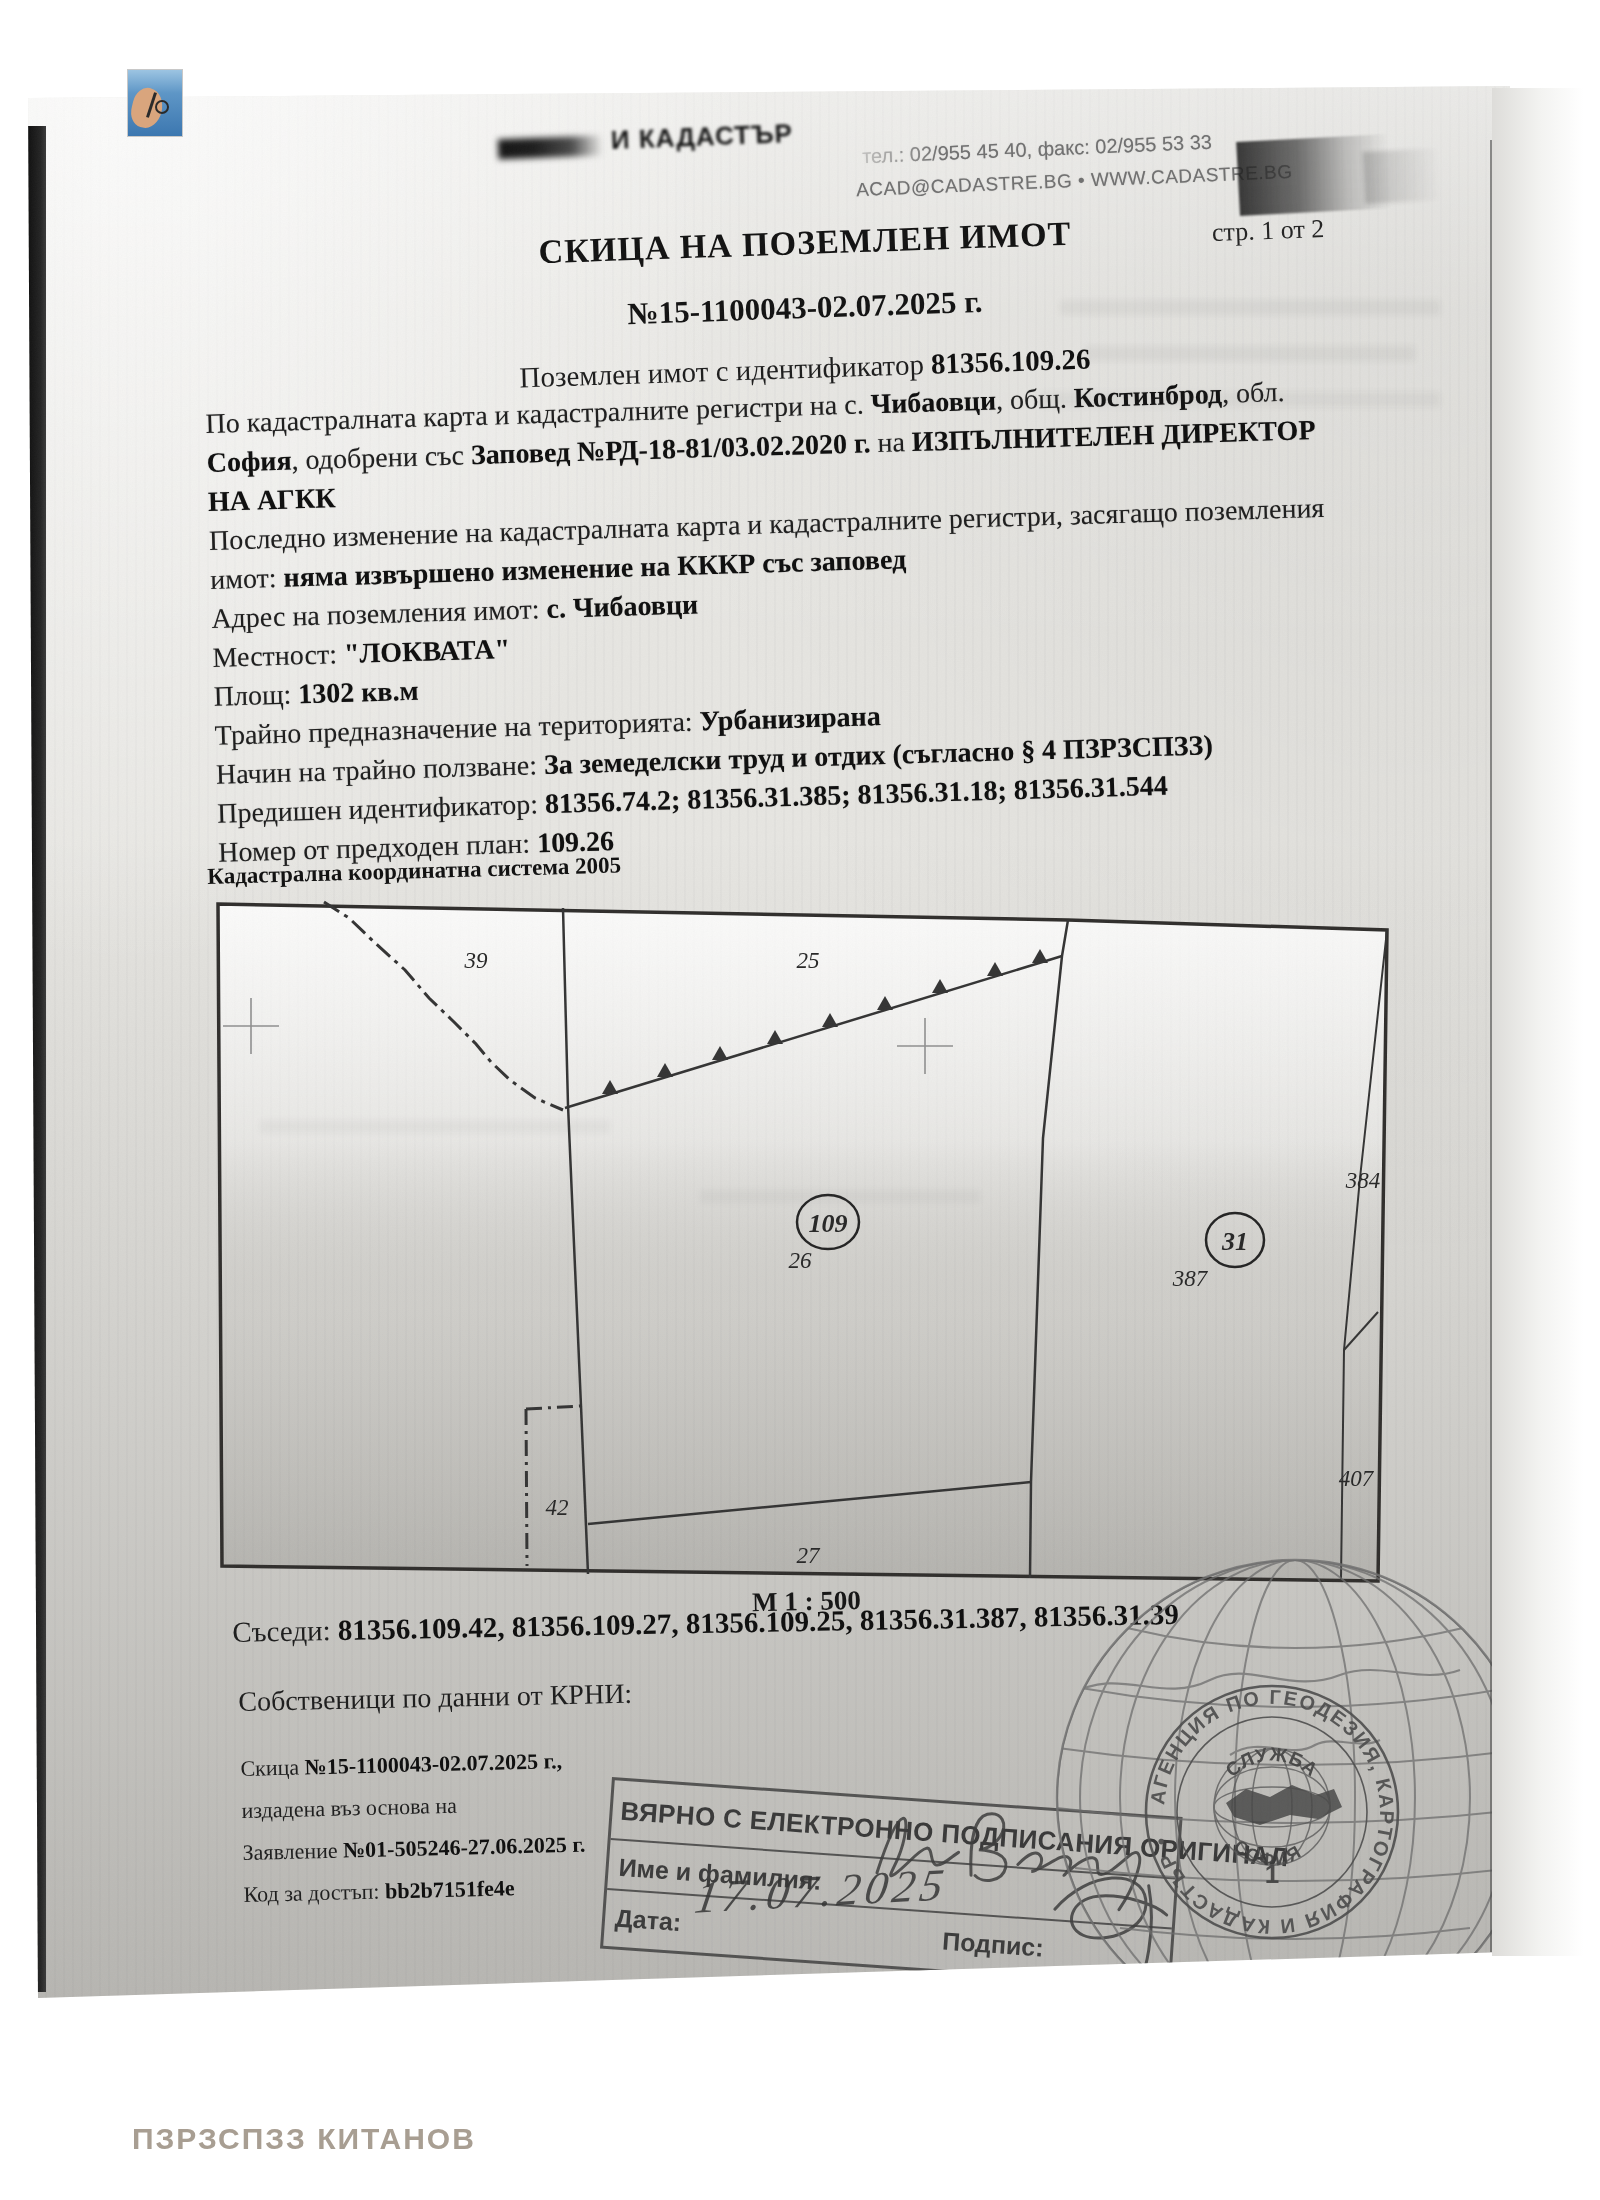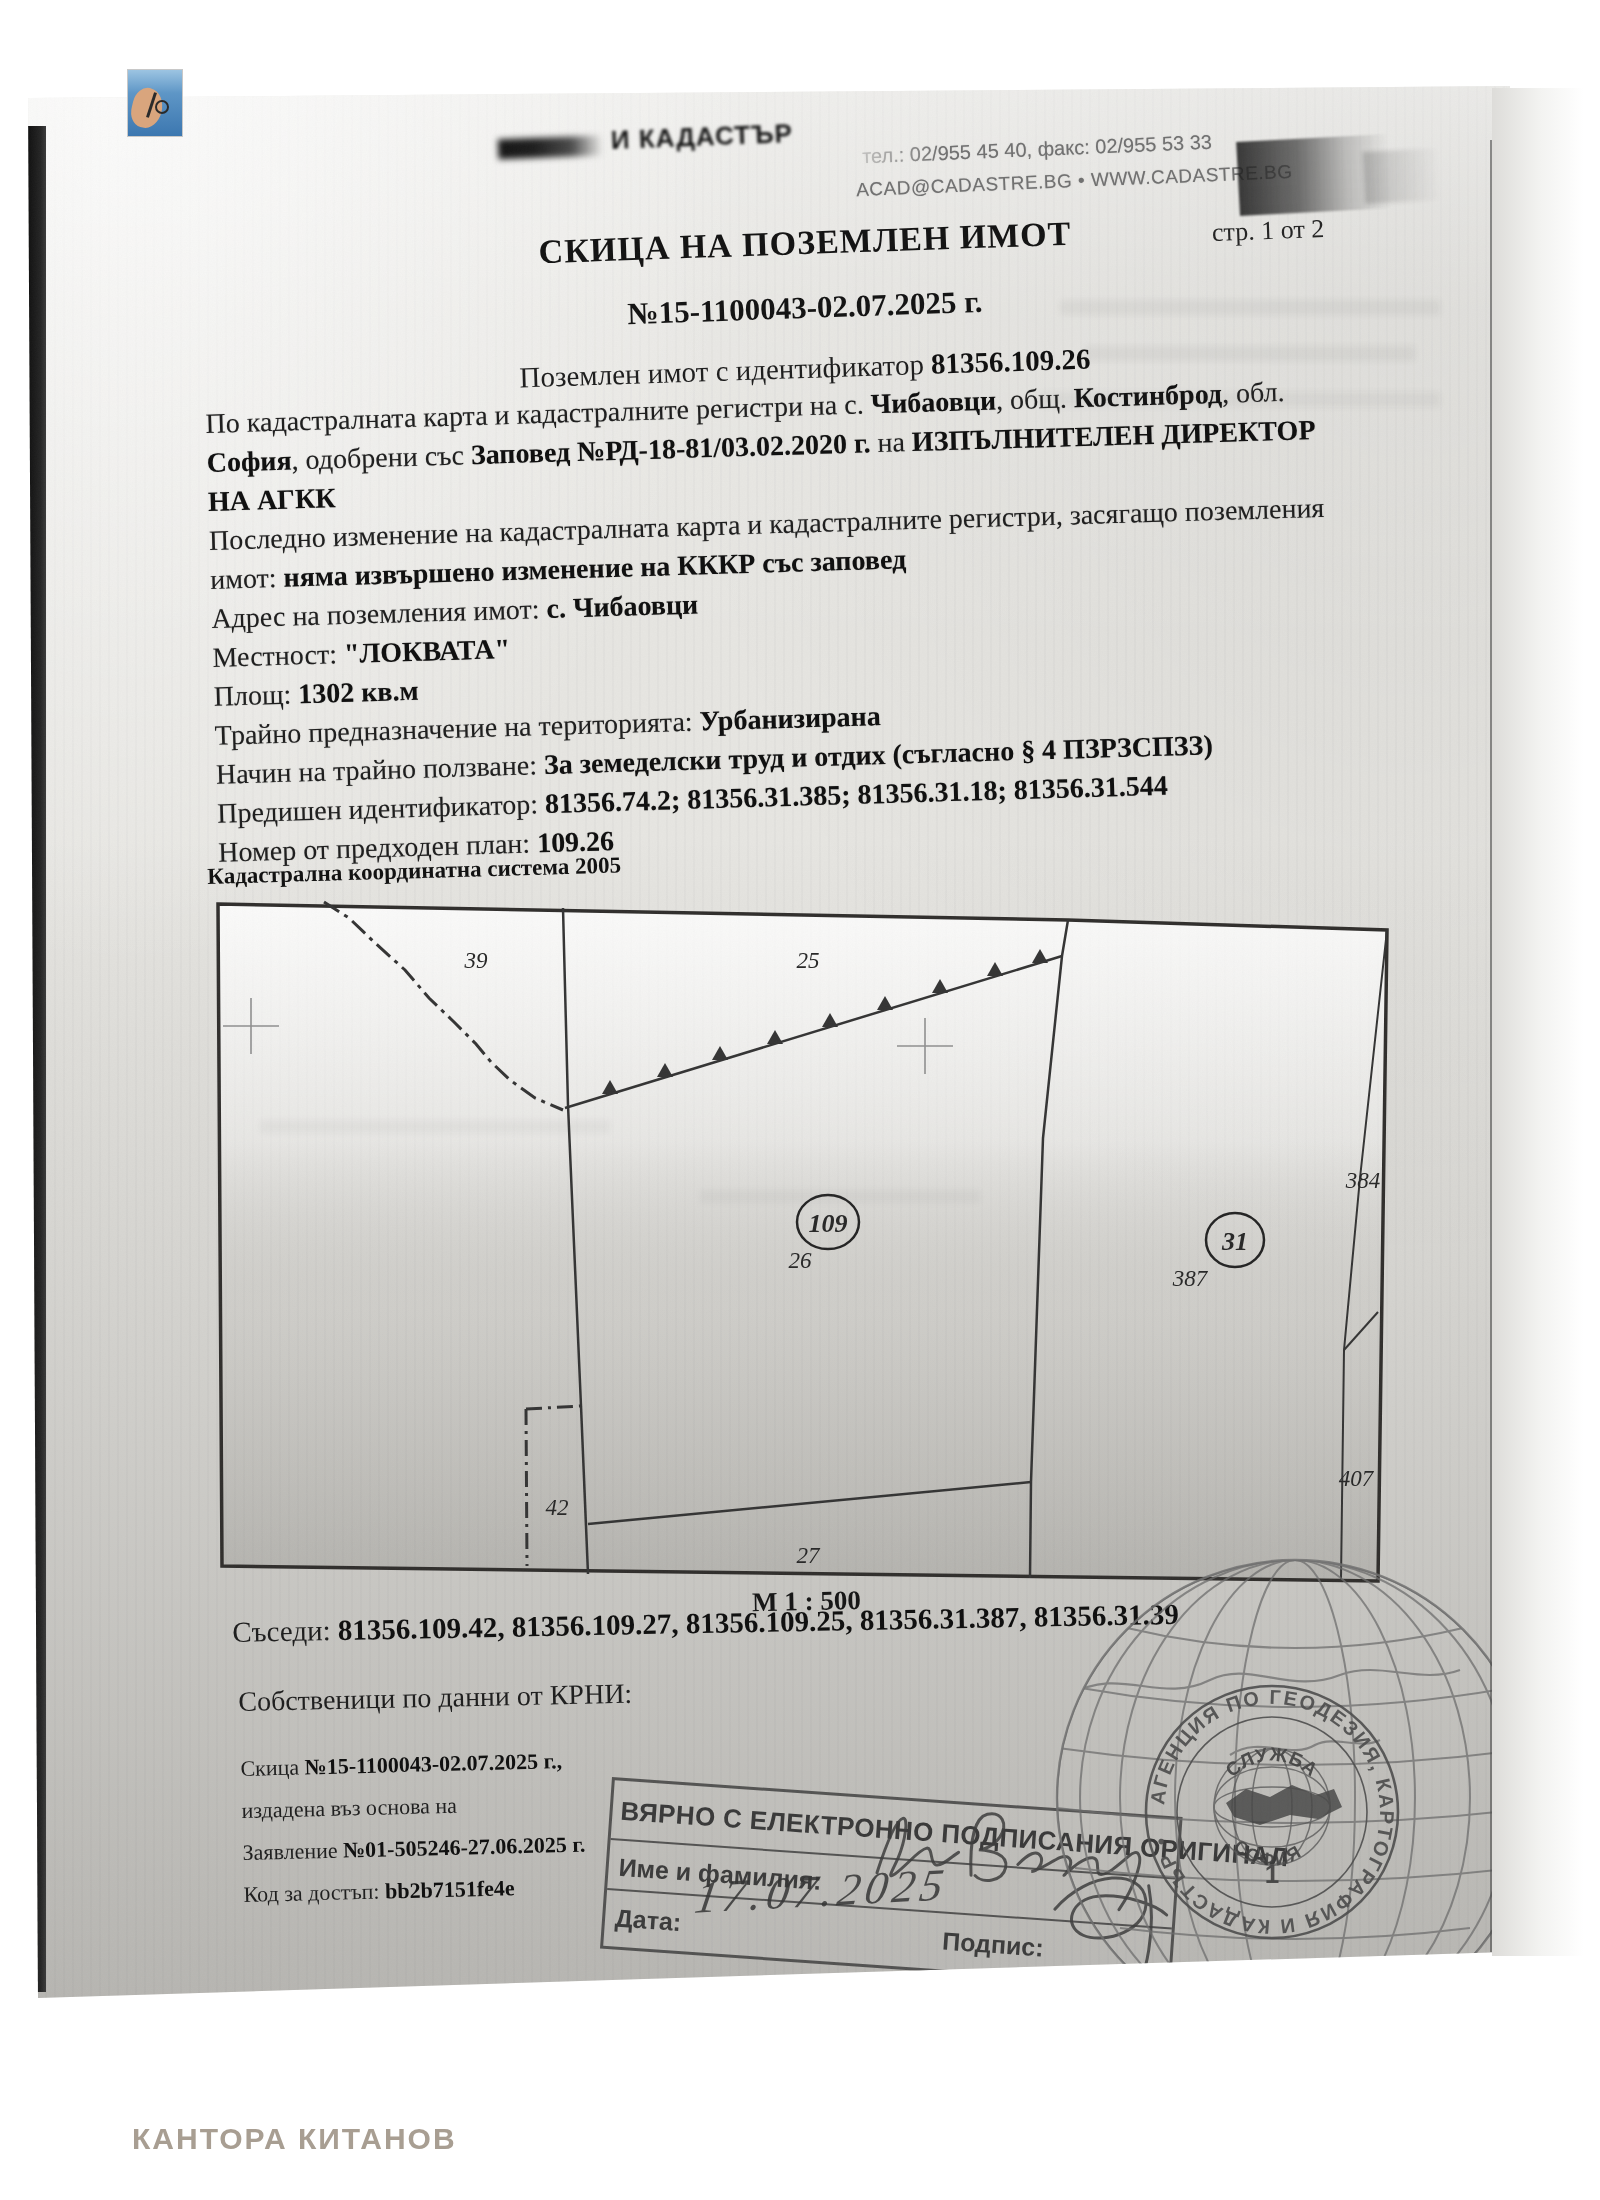--- a/index.html
+++ b/index.html
@@ -269,14 +269,14 @@
   </div>
 
   <div id="edge-right-strip" class="abs"></div>
 
   <div id="logo" class="abs">
     <div class="hand"></div>
     <div class="key1"></div>
     <div class="key2"></div>
   </div>
 
-  <div id="watermark" class="abs">КАНТОРА КИТАНОВ</div>
+  <div id="watermark" class="abs">ПЗРЗСПЗЗ КИТАНОВ</div>
 </div>
 
 </body></html>

